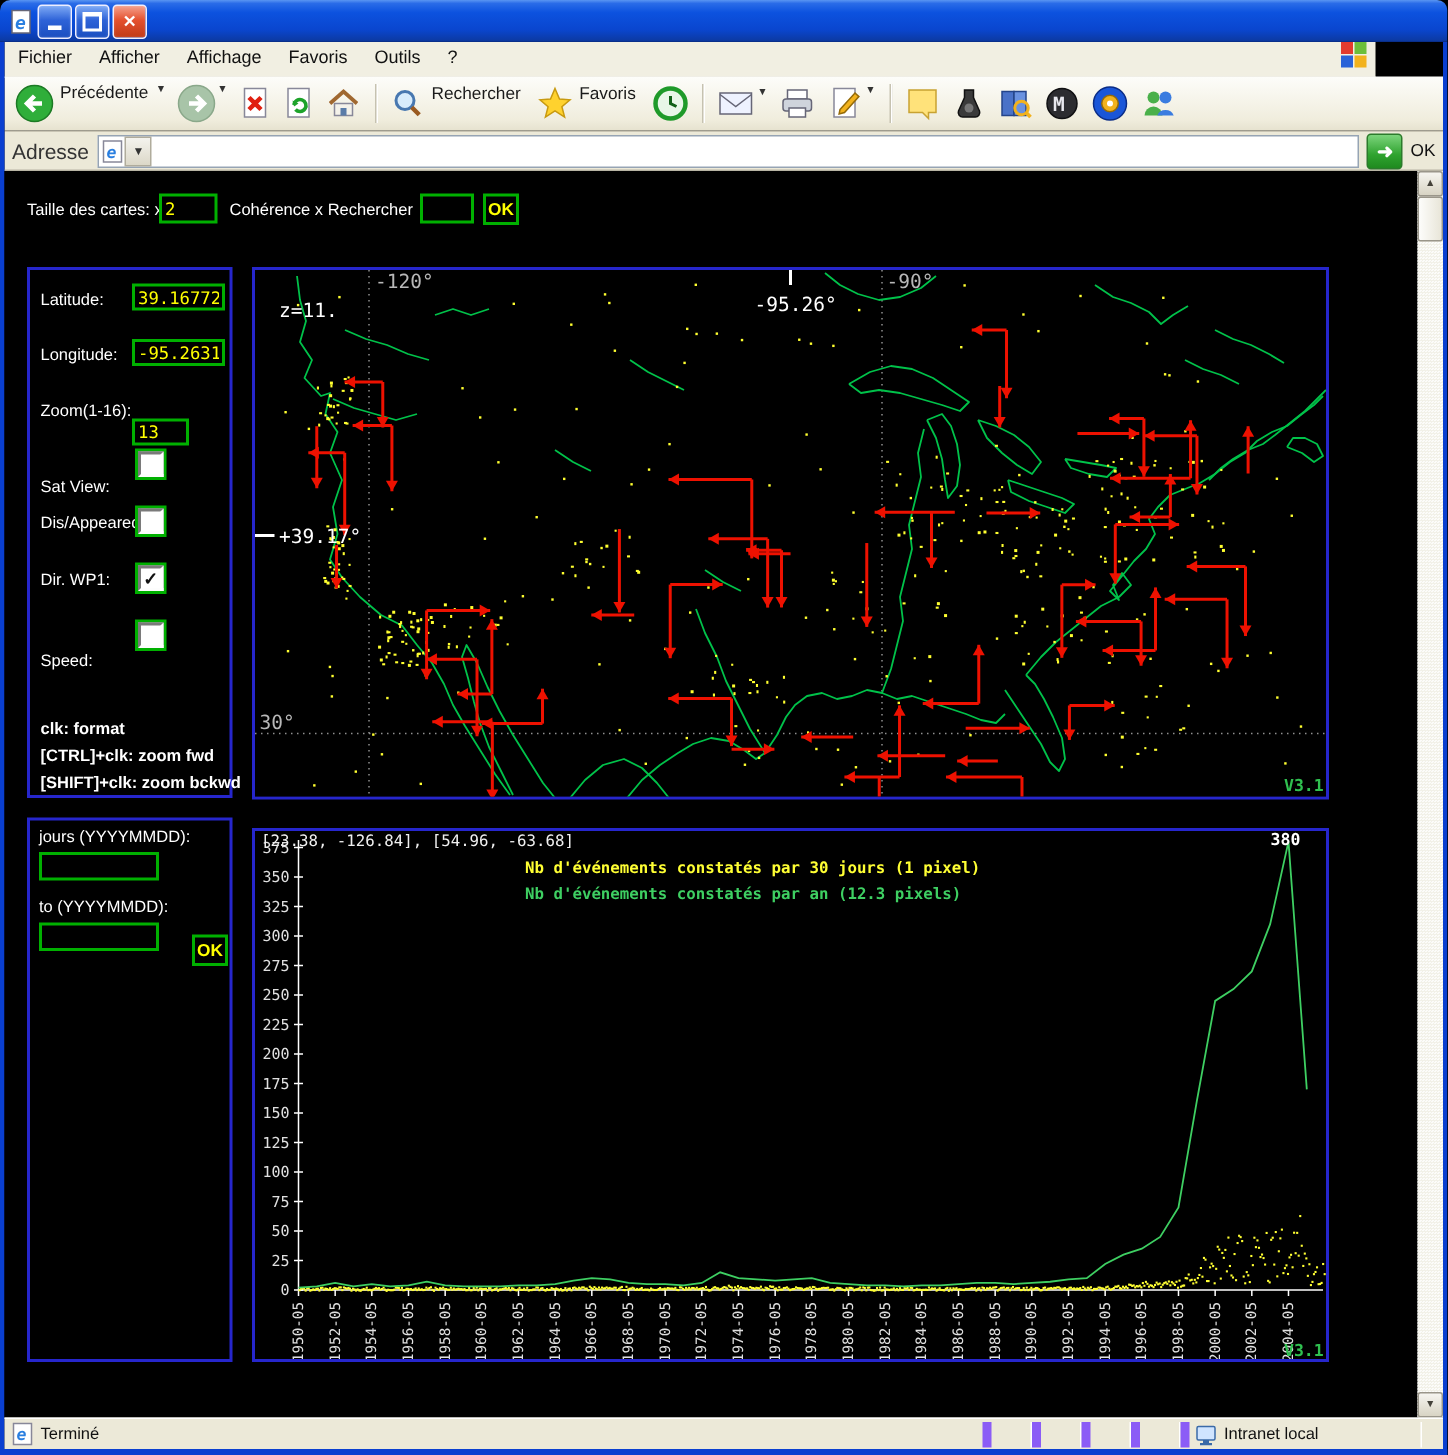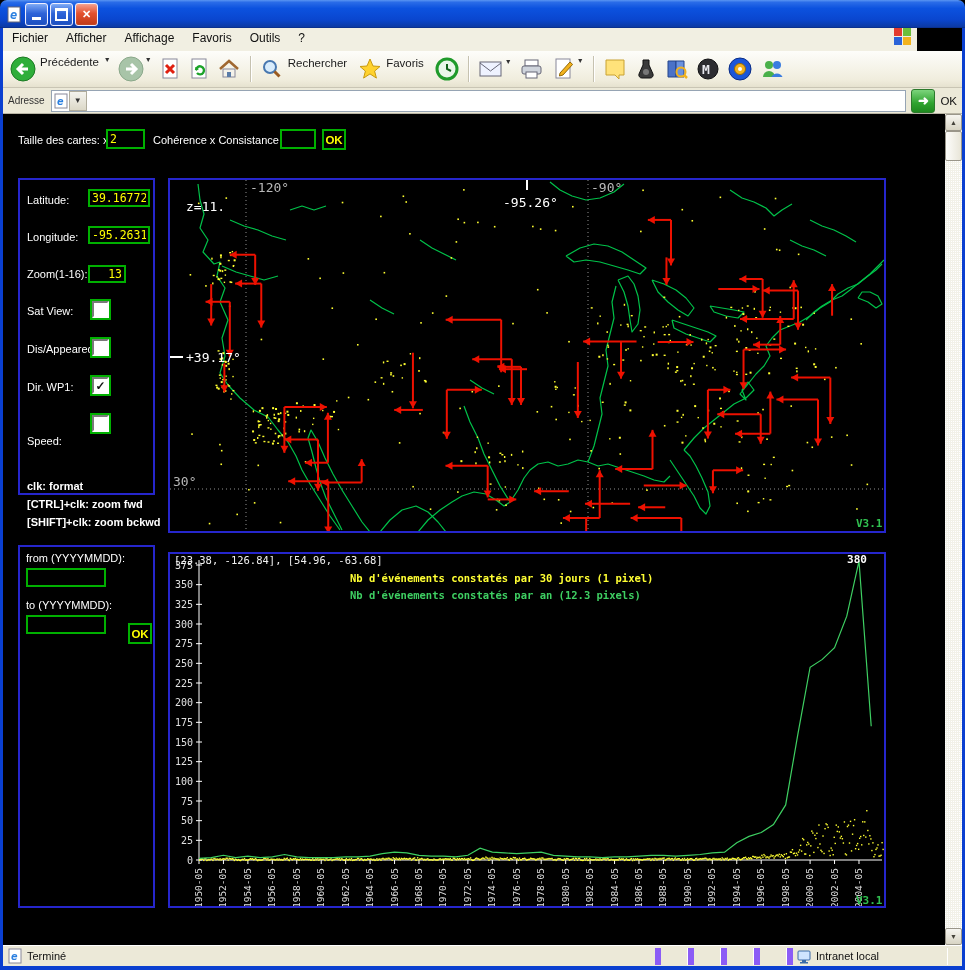--- a/index.html
+++ b/index.html
@@ -26,21 +26,21 @@
   .winlogo{width:17px;height:17px;display:grid;grid-template-columns:8px 8px;grid-template-rows:8px 8px;gap:1px;margin-right:6px}
   .winlogo i{display:block}
   #toolbar{left:3px;top:51px;width:959px;height:37px;background:linear-gradient(180deg,#fdfdfa,#f0eddd 80%,#e6e2cf);
     border-bottom:1px solid #c9c5b4;display:flex;align-items:center;padding:0 4px;box-sizing:border-box}
   .tbbtn{display:flex;padding:2px 3px;border-radius:3px;margin-right:1px}
   .tbbtn span.lbl{font-size:11.5px;color:#1a1a1a;margin:0 4px 0 4px;white-space:nowrap}
   .caret{font-size:7px;color:#333;margin-left:1px}
   .tsep{width:1px;height:26px;background:#c6c2b0;border-right:1px solid #fff;margin:0 5px}
   #addressbar{left:3px;top:88px;width:959px;height:26px;background:#ece9d8;display:flex;align-items:center;
     padding:0 5px;box-sizing:border-box;border-bottom:1px solid #b8b4a4}
-  #addressbar .alabel{font-size:10px;color:#333;margin-right:6px}
+  #addressbar .alabel{font-size:14px;color:#333;margin-right:6px}
   #addrfield{flex:1;height:20px;background:#fff;border:1px solid #96a4b4;display:flex;align-items:center;padding:0 2px}
   #addrfield input{flex:1;border:none;outline:none;font-size:11.5px;font-family:"Liberation Sans",sans-serif;color:#000;background:#fff;padding:0 3px}
   #addrcaret{width:16px;height:18px;background:linear-gradient(180deg,#f4f3ee,#dcd8c8);border:1px solid #b0ac9c;
     display:flex;align-items:center;justify-content:center;font-size:8px;color:#333}
   .gobtn{width:22px;height:22px;margin-left:5px;border-radius:3px;border:1px solid #2c7a2c;
     background:linear-gradient(180deg,#7cd47c,#2fa32f 60%,#1f8a1f);display:flex;align-items:center;justify-content:center;
     color:#fff;font-weight:bold;font-size:13px}
   .golabel{font-size:11.5px;color:#111;margin-left:5px}
 
   
@@ -251,32 +251,32 @@
 </div>
 
 <div class="abs frame" style="left:0;top:28px;width:3px;height:942px"></div>
 <div class="abs frame" style="left:962px;top:28px;width:3px;height:942px"></div>
 <div class="abs frame" style="left:0;top:966px;width:965px;height:4px"></div>
 
 <div class="abs" id="content">
 
   <span class="wlabel" style="left:15px;top:20px">Taille des cartes: x</span>
   <input class="ginput" style="left: 103px; top: 15px; width: 39px; height: 20px;" value="2">
-  <span class="wlabel" style="left:150px;top:20px">Cohérence x Consistance</span>
+  <span class="wlabel" style="left:150px;top:20px">Cohérence x Rechercher</span>
   <input class="ginput" style="left: 277px; top: 15px; width: 36px; height: 20px;" value="">
   <span class="okbtn" style="left:319px;top:15px;width:24px;height:21px">OK</span>
 
-  <div class="panel" style="left:15px;top:64px;width:137px;height:317px">
+  <div class="panel" style="left:15px;top:64px;width:137px;height:354px">
     <span class="wlabel" style="left:7px;top:14px">Latitude:</span>
     <input class="ginput" style="left: 68px; top: 9px; width: 62px; height: 18px;" value="39.1677275">
     <span class="wlabel" style="left:7px;top:51px">Longitude:</span>
     <input class="ginput" style="left: 68px; top: 46px; width: 62px; height: 18px;" value="-95.2631578">
     <span class="wlabel" style="left:7px;top:88px">Zoom(1-16):</span>
-    <input class="ginput" style="left: 68px; top: 85px; width: 38px; height: 18px; text-align: right;" value="13">
-    <span class="wlabel" style="left:7px;top:125px">Sat View:</span>
+    <input class="ginput" style="left: 68px; top: 99px; width: 38px; height: 18px;" value="13">
+    <span class="wlabel" style="left:7px;top:139px">Sat View:</span>
     <span class="cbox" style="left:70px;top:119px">
         <span class="inner"></span>
       </span>
     <span class="wlabel" style="left:7px;top:163px">Dis/Appeared:</span>
     <span class="cbox" style="left:70px;top:157px">
         <span class="inner"></span>
       </span>
     <span class="wlabel" style="left:7px;top:201px">Dir. WP1:</span>
     <span class="cbox" style="left:70px;top:195px">
         <span class="inner">✓</span>
@@ -903,21 +903,21 @@
         <text x="333" y="27" fill="#ffffff" font-size="13">-95.26°</text>
         <text x="16" y="182" fill="#ffffff" font-size="13">+39.17°</text>
         <text x="3" y="306" fill="#b8b8b8" font-size="13">30°</text>
         <text x="16" y="31" fill="#ffffff" font-size="13">z=11.</text>
         <text x="686" y="347" fill="#30c050" font-size="11" font-weight="bold">V3.1</text>
       </svg>
   </div>
 
 
   <div class="panel" style="left:15px;top:431px;width:137px;height:363px">
-    <span class="wlabel" style="left:6px;top:5px">from (YYYYMMDD):</span>
+    <span class="wlabel" style="left:6px;top:5px">jours (YYYYMMDD):</span>
     <input class="ginput" style="left: 6px; top: 21px; width: 80px; height: 19px;" value="">
     <span class="wlabel" style="left:6px;top:52px">to (YYYYMMDD):</span>
     <input class="ginput" style="left: 6px; top: 68px; width: 80px; height: 19px;" value="">
     <span class="okbtn" style="left:108px;top:76px;width:24px;height:21px">OK</span>
   </div>
 
   <div class="panel" style="left:165px;top:438px;width:718px;height:356px">
     <svg id="chartSvg" width="714" height="352">
         <rect x="0" y="0" width="714" height="352" fill="#000"></rect>
         <line x1="29" y1="6" x2="29" y2="306" stroke="#ffffff" stroke-width="1"></line>

